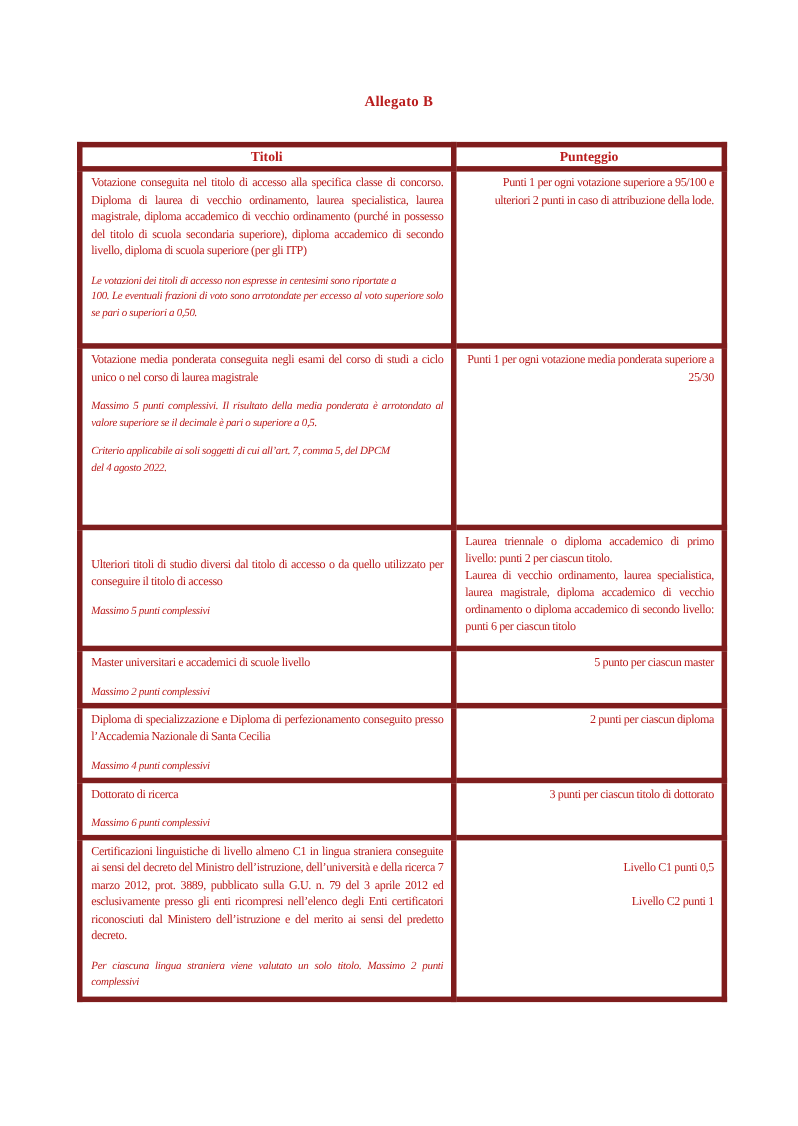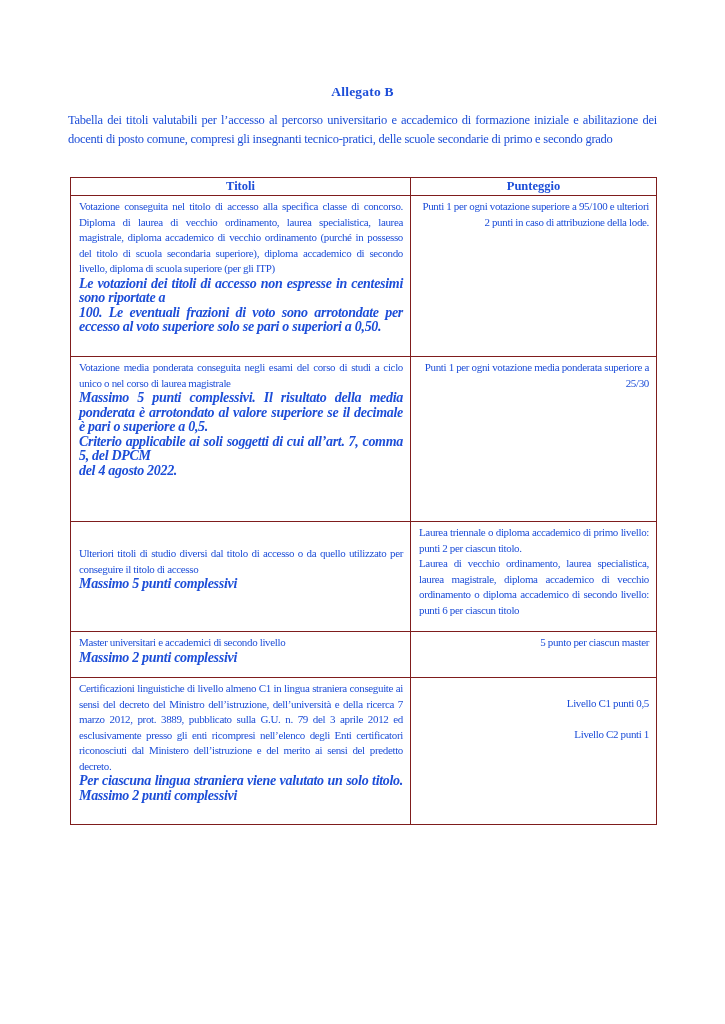--- a/index.html
+++ b/index.html
@@ -1,21 +1,21 @@
 <!DOCTYPE html>
 <html><head>
 <meta charset="utf-8">
 <style>
   html, body { margin: 0; padding: 0; background: #ffffff; }
   .page {
     position: relative;
     width: 725px;
     height: 1024px;
     background: #ffffff;
-    color: #1d4ed8;
+    color: #b91c1c;
     font-family: "Liberation Serif", "DejaVu Serif", serif;
     overflow: hidden;
     box-sizing: border-box;
   }
   .doc-title {
     margin: 84px 0 0 0;
     text-align: center;
     font-size: 13.5px;
     font-weight: bold;
     letter-spacing: 0.2px;
@@ -27,21 +27,21 @@
     letter-spacing: -0.25px;
     text-align: justify;
   }
   table.doc {
     border-collapse: collapse;
     table-layout: fixed;
     width: 586px;
     margin: 29px 0 0 70px;
   }
   .doc th, .doc td {
-    border: 1px solid #7f1d1d;
+    border: 5px solid #7f1d1d;
     vertical-align: top;
     padding: 3px 7px 2px 8px;
     box-sizing: border-box;
     overflow: hidden;
   }
   .doc th {
     text-align: center;
     font-size: 12.5px;
     font-weight: bold;
     padding: 1px 2px;
@@ -58,38 +58,37 @@
   .main {
     font-size: 11px;
     line-height: 15.5px;
     letter-spacing: -0.35px;
     text-align: justify;
     white-space: pre-line;
   }
   .main.left-align { text-align: right; }
   .note {
     font-style: italic;
-    font-size: 14px;
+    font-size: 10px;
     line-height: 14.5px;
     letter-spacing: -0.3px;
+    margin-top: 12px;
     text-align: justify;
     white-space: pre-line;
-    font-weight: bold;
   }
   td.pad-top-lg { padding-top: 24px; }
   td.pad-top-md { padding-top: 18px; }
 </style>
 </head>
 <body>
 
 <div class="page">
 
   <h1 class="doc-title">Allegato B</h1>
 
-  <p class="intro">Tabella dei titoli valutabili per l’accesso al percorso universitario e accademico di formazione iniziale e abilitazione dei docenti di posto comune, compresi gli insegnanti tecnico-pratici, delle scuole secondarie di primo e secondo grado</p>
 
   <table class="doc">
     <colgroup>
       <col style="width:340px">
       <col style="width:246px">
     </colgroup>
     <thead>
       <tr class="hrow">
         <th>Titoli</th>
         <th>Punteggio</th>
@@ -126,29 +125,47 @@
           <div class="note">Massimo 5 punti complessivi</div>
         </td>
         <td>
           <div class="main">Laurea triennale o diploma accademico di primo livello: punti 2 per ciascun titolo.
 Laurea di vecchio ordinamento, laurea specialistica, laurea magistrale, diploma accademico di vecchio ordinamento o diploma accademico di secondo livello: punti 6 per ciascun titolo</div>
         </td>
       </tr>
 
       <tr class="r4">
         <td>
-          <div class="main">Master universitari e accademici di secondo livello</div>
+          <div class="main">Master universitari e accademici di scuole livello</div>
           <div class="note">Massimo 2 punti complessivi</div>
         </td>
         <td>
           <div class="main left-align">5 punto per ciascun master</div>
         </td>
       </tr>
 
+      <tr class="r5">
+        <td>
+          <div class="main">Diploma di specializzazione e Diploma di perfezionamento conseguito presso l’Accademia Nazionale di Santa Cecilia</div>
+          <div class="note">Massimo 4 punti complessivi</div>
+        </td>
+        <td>
+          <div class="main left-align">2 punti per ciascun diploma</div>
+        </td>
+      </tr>
 
+      <tr class="r6">
+        <td>
+          <div class="main">Dottorato di ricerca</div>
+          <div class="note">Massimo 6 punti complessivi</div>
+        </td>
+        <td>
+          <div class="main left-align">3 punti per ciascun titolo di dottorato</div>
+        </td>
+      </tr>
 
       <tr class="r7">
         <td>
           <div class="main">Certificazioni linguistiche di livello almeno C1 in lingua straniera conseguite ai sensi del decreto del Ministro dell’istruzione, dell’università e della ricerca 7 marzo 2012, prot. 3889, pubblicato sulla G.U. n. 79 del 3 aprile 2012 ed esclusivamente presso gli enti ricompresi nell’elenco degli Enti certificatori riconosciuti dal Ministero dell’istruzione e del merito ai sensi del predetto decreto.</div>
           <div class="note">Per ciascuna lingua straniera viene valutato un solo titolo. Massimo 2 punti complessivi</div>
         </td>
         <td class="pad-top-md">
           <div class="main left-align">Livello C1 punti 0,5
 
 Livello C2 punti 1</div>

